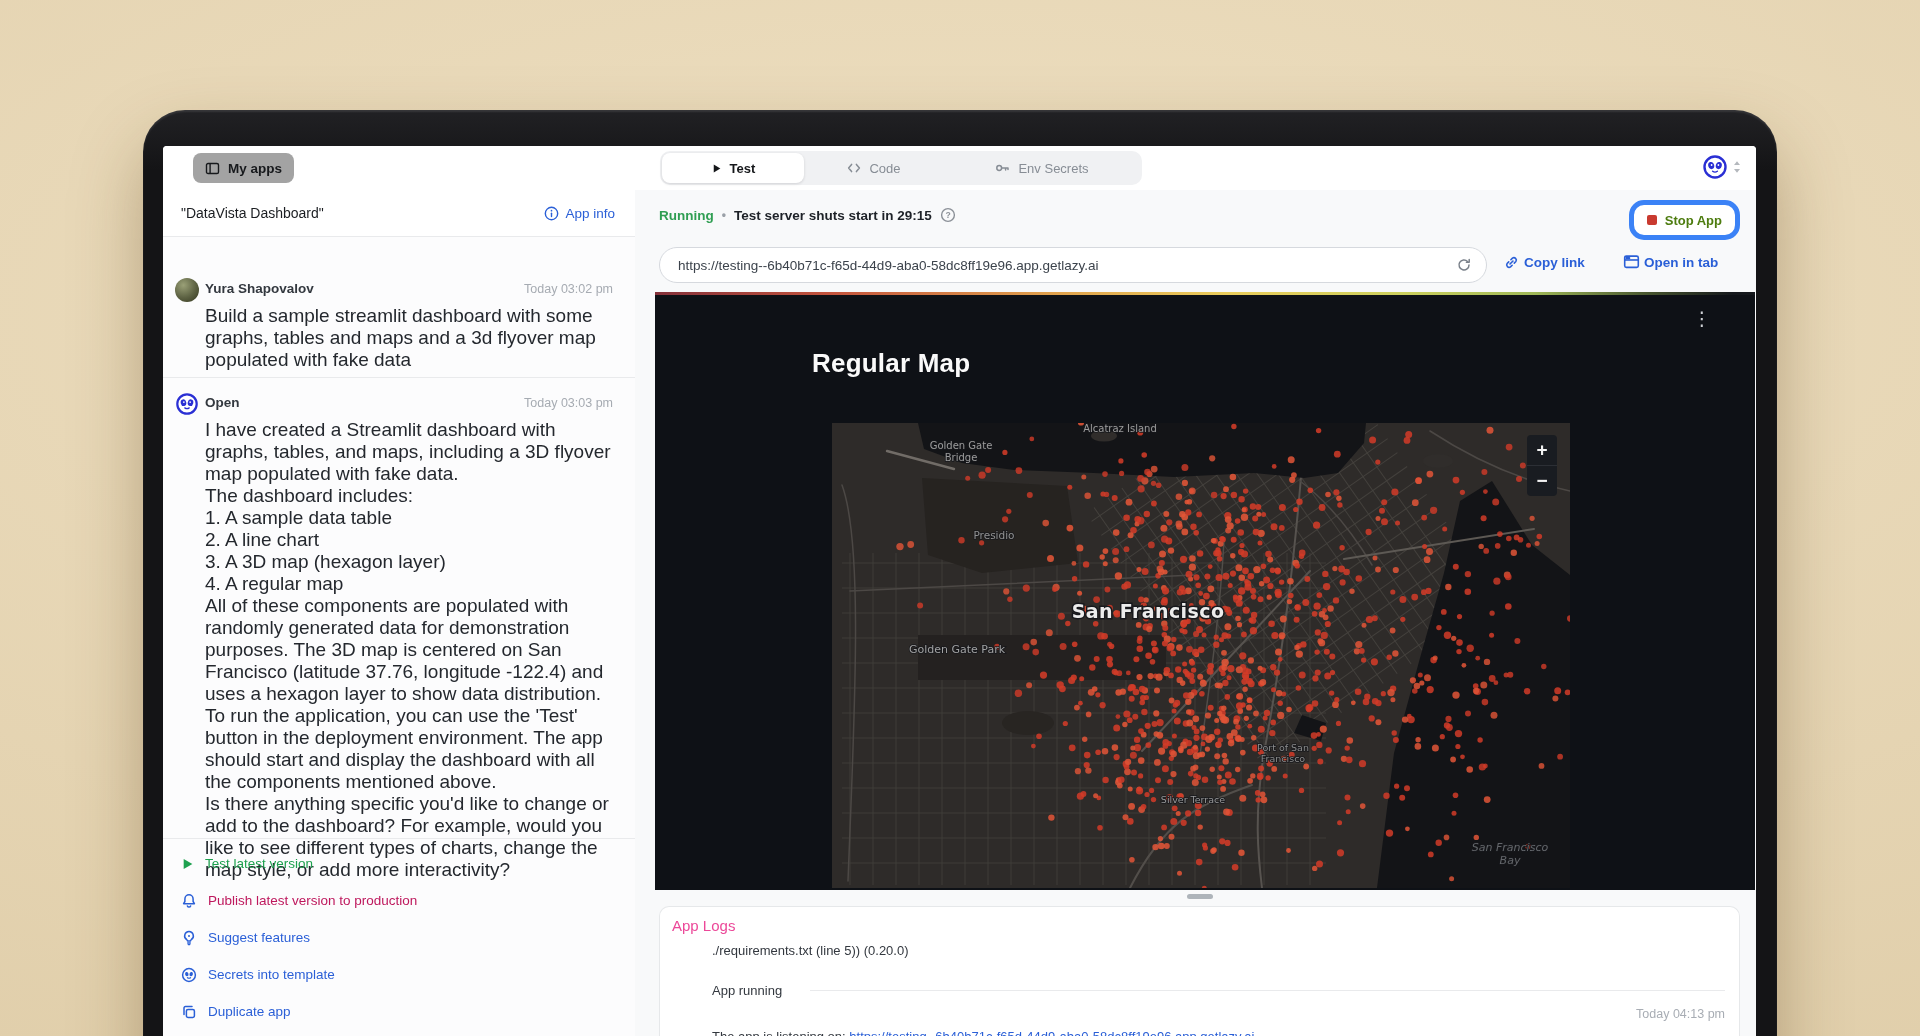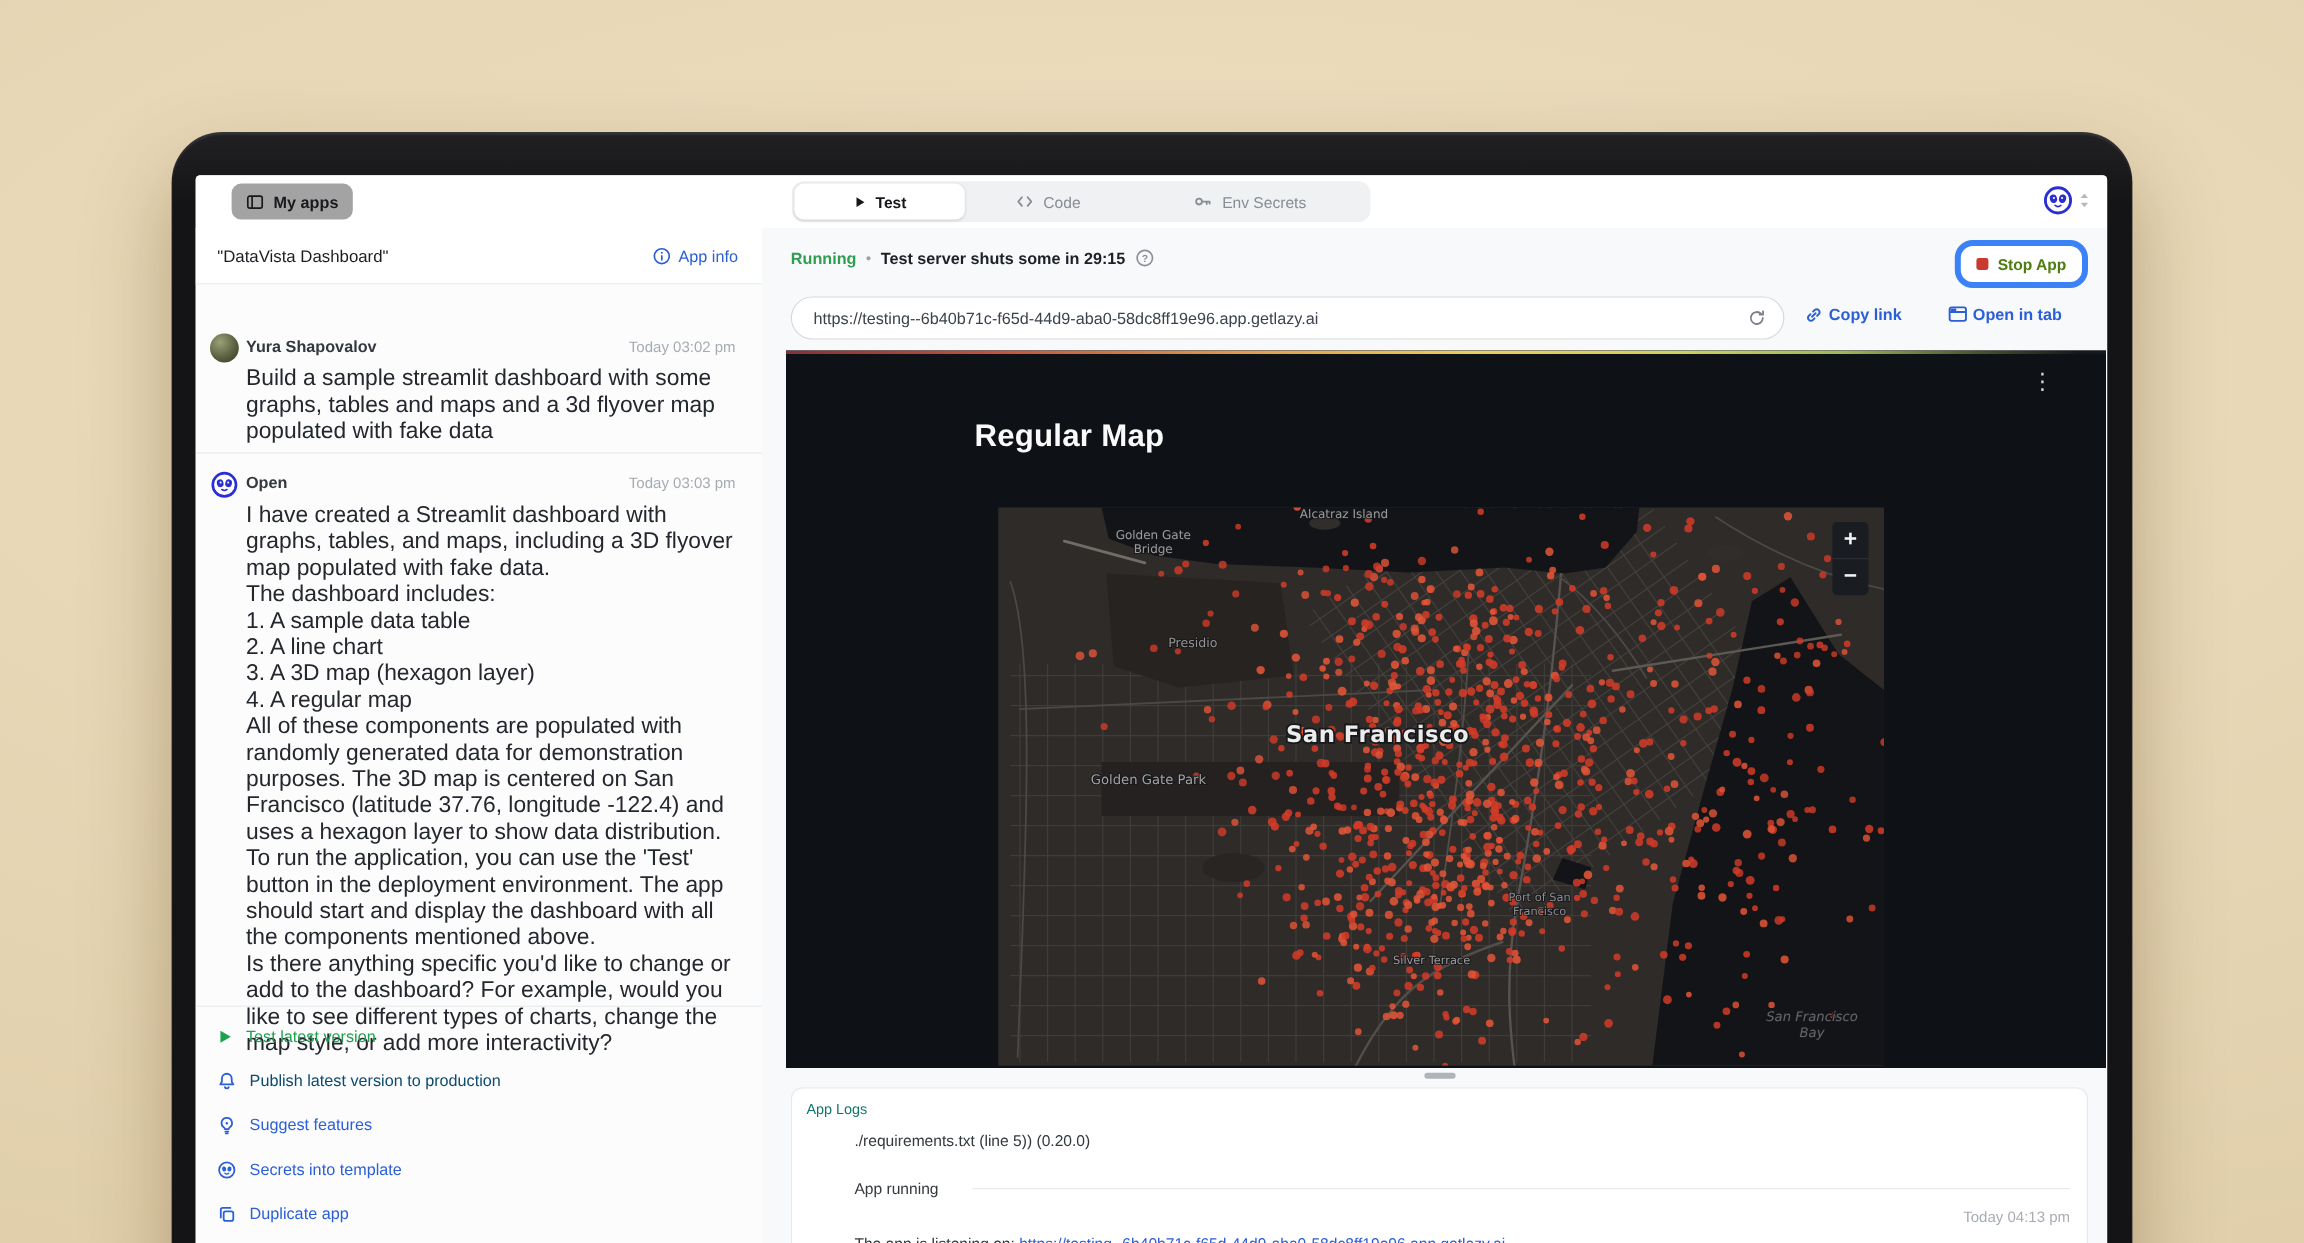--- a/index.html
+++ b/index.html
@@ -62,21 +62,21 @@
   .mapwrap{position:absolute;left:177px;top:131px;width:738px;height:465px;background:#2f2c2a;cursor:grab;}
   .zoomctl{position:absolute;right:13px;top:12px;width:30px;}
   .zbtn{width:30px;height:30px;background:#191c21;color:#f2f2f2;font-size:19px;font-weight:700;display:flex;
     align-items:center;justify-content:center;cursor:pointer;}
   .zbtn.zin{border-radius:4px 4px 0 0;border-bottom:1px solid #2c2f35;}
   .zbtn.zout{border-radius:0 0 4px 4px;}
   .handle{position:absolute;left:552px;top:704px;width:26px;height:5px;border-radius:3px;background:#aeb4ba;cursor:row-resize;}
   
   .logs{position:absolute;left:24px;top:716px;right:16px;height:360px;background:#fff;border:1px solid #e6e8ea;
     border-radius:10px 10px 0 0;border-bottom:none;box-sizing:border-box;}
-  .logs-head{position:absolute;left:12px;top:10px;font-size:12px;color:#0f766e;}
+  .logs-head{position:absolute;left:12px;top:10px;font-size:15px;color:#ec4899;}
   .logline{position:absolute;left:52px;font-size:13px;color:#33383f;white-space:nowrap;}
   .logrule{position:absolute;top:83px;left:150px;right:14px;height:1px;background:#e9eaec;}
   .logts{position:absolute;right:14px;top:100px;font-size:12.5px;color:#a8adb4;}
   .loglink{color:#2a5fd7;cursor:pointer;}
   svg{display:block;}
   .ic{flex:none;}
 </style>
 </head>
 <body>
 
@@ -178,21 +178,21 @@
 
     <div class="divider" style="top:648px"></div>
 
     <div class="actions">
       <div class="act" style="color:#1ea14f">
         <svg class="ic" width="13" height="14" viewBox="0 0 12 12">
               <path d="M2.5 1.4l8 4.6-8 4.6z" fill="#1ea14f"></path>
             </svg>
         <span class="lbl">Test latest version</span>
       </div>
-      <div class="act" style="color:#0c4a6e">
+      <div class="act" style="color:#be185d">
         <svg class="ic" width="16" height="16" viewBox="0 0 16 16">
               <path d="M8 1.8a4.1 4.1 0 0 0-4.1 4.1v2.6L2.6 10.7h10.8L12.1 8.5V5.9A4.1 4.1 0 0 0 8 1.8z" fill="none" stroke="#2a5fd7" stroke-width="1.5" stroke-linejoin="round"></path>
               <path d="M6.4 12.9a1.7 1.7 0 0 0 3.2 0" fill="none" stroke="#2a5fd7" stroke-width="1.5" stroke-linecap="round"></path>
             </svg>
         <span class="lbl">Publish latest version to production</span>
       </div>
       <div class="act" style="color:#2a5fd7">
         <svg class="ic" width="16" height="16" viewBox="0 0 16 16">
               <path d="M8 1.6a4.3 4.3 0 0 0-2.4 7.9c.5.4.9 1 .9 1.5h3c0-.5.4-1.1.9-1.5A4.3 4.3 0 0 0 8 1.6z" fill="none" stroke="#2a5fd7" stroke-width="1.5" stroke-linejoin="round"></path>
               <path d="M6.7 13h2.6M7.2 14.6h1.6" stroke="#2a5fd7" stroke-width="1.4" stroke-linecap="round"></path>
@@ -217,21 +217,21 @@
         <span class="lbl">Duplicate app</span>
       </div>
     </div>
   </div>
 
   <div class="main">
     <div class="statusrow">
       <div class="statustxt">
         <span class="running">Running</span>
         <span class="dotsep">•</span>
-        <span>Test server shuts some in 29:15</span>
+        <span>Test server shuts start in 29:15</span>
         <svg width="16" height="16" viewBox="0 0 16 16">
               <circle cx="8" cy="8" r="6.4" fill="none" stroke="#8b9097" stroke-width="1.4"></circle>
               <text x="8" y="11" text-anchor="middle" font-size="8.6" fill="#8b9097" font-family="Liberation Sans,sans-serif">?</text>
             </svg>
       </div>
       <div class="stopbtn">
         <span class="stopsq"></span>
         <span>Stop App</span>
       </div>
     </div>

